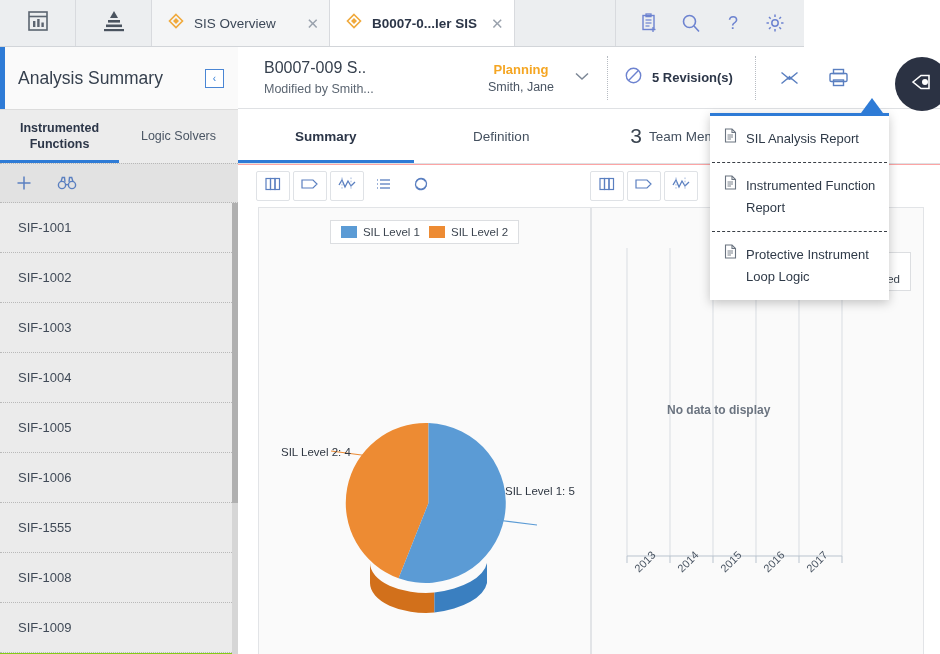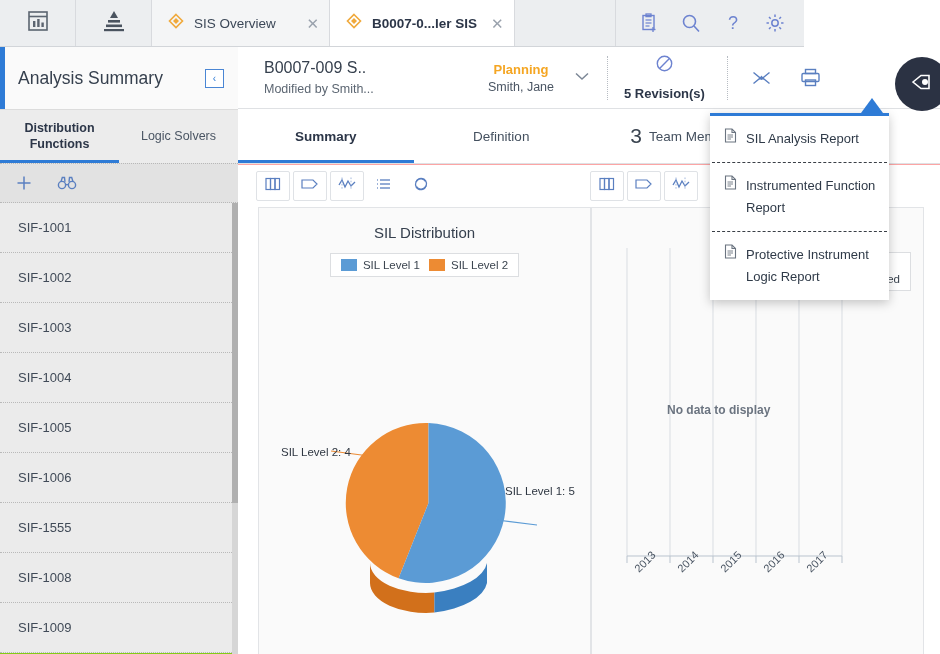--- a/index.html
+++ b/index.html
@@ -125,21 +125,21 @@
   .dh-state {
     display: flex; align-items: center; gap: 19px;
   }
   .dh-state-text { text-align: center; }
   .dh-state-name { font-size: 13px; font-weight: bold; color: #f5a623; }
   .dh-state-user { font-size: 12.5px; color: #4a5563; margin-top: 3px; }
   .dh-chevron { color: #7c8796; font-size: 13px; cursor: pointer; }
   .dh-divider {
     width: 1px; height: 44px; border-left: 1px dotted #b7bcc3; margin: 0 16px;
   }
-  .dh-rev { display: flex; align-items: center; gap: 9px; cursor: pointer; flex-direction: column; }
+  .dh-rev { display: flex; align-items: center; gap: 9px; cursor: pointer; }
   .dh-rev-text { font-size: 13px; font-weight: bold; color: #2c3648; }
   .dh-divider2 {
     width: 1px; height: 44px; border-left: 1px dotted #b7bcc3; margin: 0 22px;
   }
   .dh-actions { display: flex; align-items: center; gap: 26px; }
   .dh-actions .ic { cursor: pointer; display: flex; }
 
   .tabs-row {
     height: 55px; display: flex; align-items: stretch;
     border-bottom: 1px solid #dfe1e4; background: #fff;
@@ -315,21 +315,21 @@
 
 <div class="leftpanel">
   <div class="lp-accent"></div>
 
   <div class="lp-header">
     <div class="lp-title">Analysis Summary</div>
     <div class="collapse-btn">‹</div>
   </div>
 
   <div class="lp-tabs">
-    <div class="lp-tab active">Distribution Functions</div>
+    <div class="lp-tab active">Instrumented Functions</div>
     <div class="lp-tab">Logic Solvers</div>
   </div>
 
   <div class="lp-toolbar">
     <span class="tbi">
       <svg width="20" height="20" viewBox="0 0 20 20">
         <line x1="10" y1="3.5" x2="10" y2="16.5" stroke="#5a7fc0" stroke-width="1.5"></line>
         <line x1="3.5" y1="10" x2="16.5" y2="10" stroke="#5a7fc0" stroke-width="1.5"></line>
       </svg>
     </span>
@@ -525,21 +525,20 @@
               <line x1="2" y1="3" x2="2.8" y2="3"></line>
                 <line x1="2" y1="7" x2="2.8" y2="7"></line>
                 <line x1="2" y1="11" x2="2.8" y2="11"></line>
             </g>
           </svg>
         </span>
       </div>
     </div>
 
     <div class="chart-card" style="left:20px; width:333px; height:473px;">
-      <div class="chart-title">SIL Distribution</div>
       <div class="chart-legend">
         <div class="legend-box">
           <span class="legend-item">
             <span class="legend-swatch" style="background:#5B9BD5"></span>
             <span class="legend-text">SIL Level 1</span>
           </span>
           <span class="legend-item" style="margin-left:0;">
             <span class="legend-swatch" style="background:#ED8B33"></span>
             <span class="legend-text">SIL Level 2</span>
           </span>
@@ -647,21 +646,21 @@
       <svg width="13" height="15" viewBox="0 0 13 15">
         <path d="M1.5 1h6.5l3.5 3.5V14h-10z" fill="#fff" stroke="#6b7480" stroke-width="1.1"></path>
         <path d="M8 1v3.5h3.5" fill="none" stroke="#6b7480" stroke-width="1.1"></path>
         <g stroke="#6b7480" stroke-width="0.9">
           <line x1="3.5" y1="7" x2="9" y2="7"></line>
             <line x1="3.5" y1="9" x2="9" y2="9"></line>
             <line x1="3.5" y1="11" x2="7" y2="11"></line>
         </g>
       </svg>
     </span>
-    <span>Protective Instrument Logic Report</span>
+    <span>Protective Instrument Loop Logic</span>
   </div>
 </div>
 
 <div class="fab">
   <span>
     <svg width="26" height="22" viewBox="0 0 26 22">
       <path d="M4 11 L12 4.5 L20 4.5 L20 17.5 L12 17.5 Z" fill="none" stroke="#ffffff" stroke-width="1.6"></path>
       <circle cx="16" cy="11" r="3" fill="#ffffff"></circle>
     </svg>
   </span>

